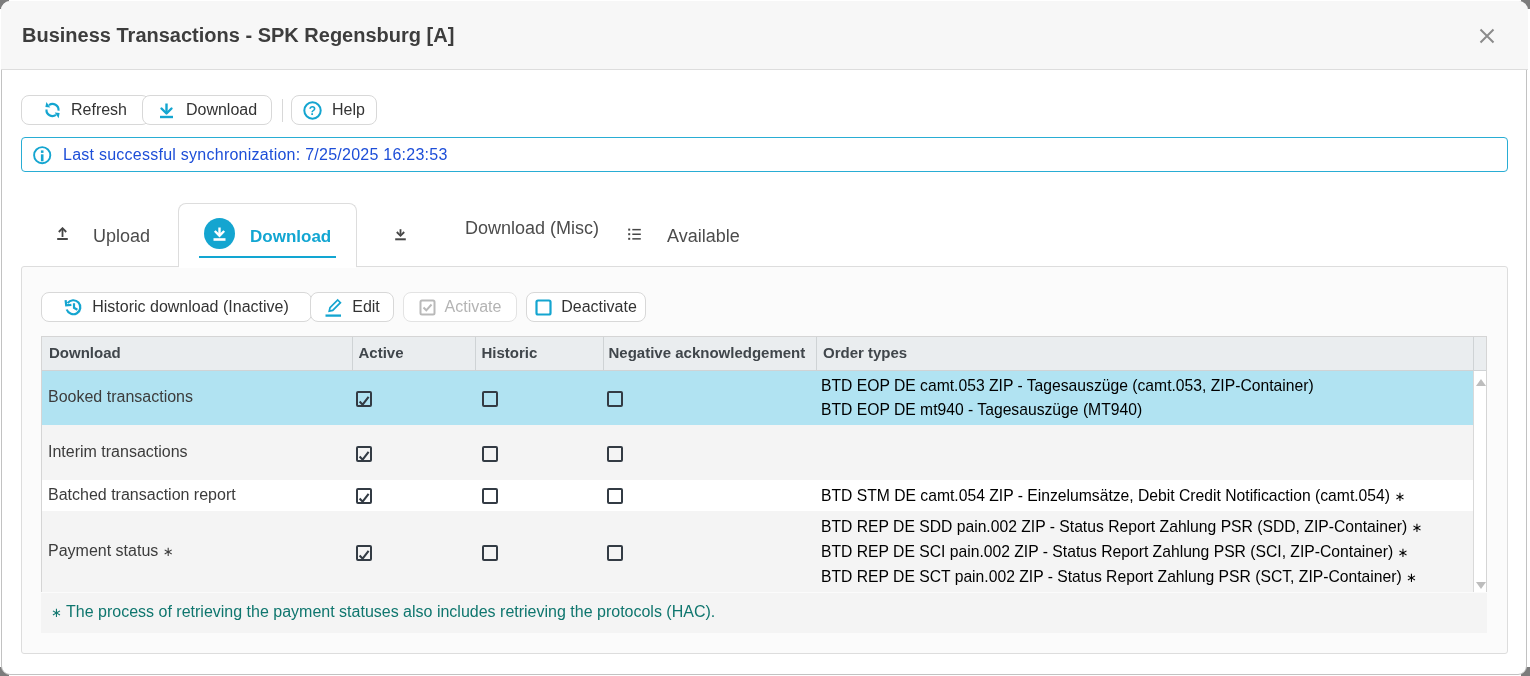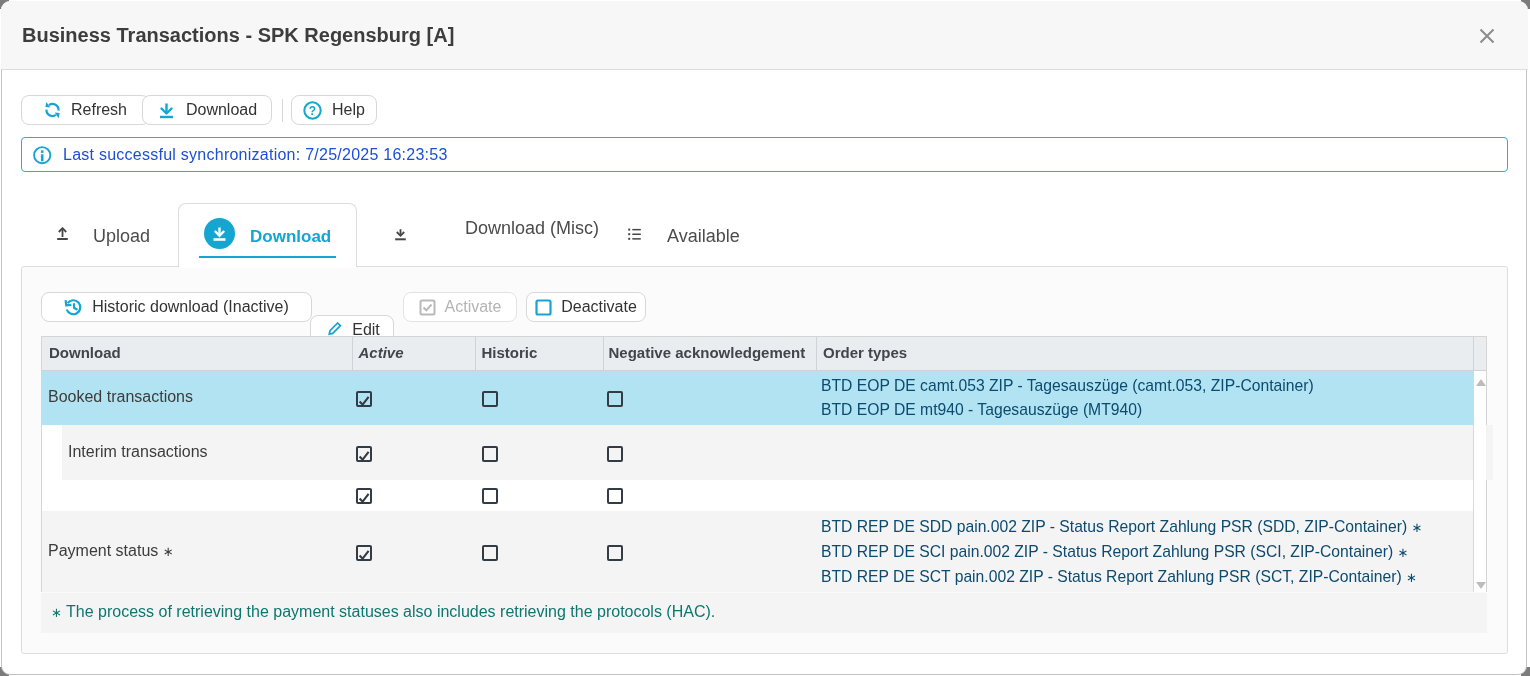--- a/index.html
+++ b/index.html
@@ -29,25 +29,25 @@
   .tbtn { position:absolute; top:292px; height:30px; border:1px solid #d8d8d8; border-radius:8px; background:#fff; display:flex; align-items:center; justify-content:center; font-size:16px; color:#333; z-index:2; }
   .tbtn span { margin-left:9px; }
   .tbtn.disabled { color:#b4b4b4; border-color:#e3e3e3; }
 
   .table { position:absolute; left:41px; top:336px; width:1446px; height:256px; border:1px solid #d5d5d5; background:#fff; z-index:2; }
   .thead { position:absolute; left:0; top:0; width:1444px; height:34px; background:#eaedef; border-bottom:1px solid #d0d3d5; }
   .th { position:absolute; top:7px; font-size:15px; font-weight:bold; color:#40464b; }
   .colsep { position:absolute; top:0; width:1px; height:34px; background:#cfd3d5; }
   .row { position:absolute; left:0; width:1431px; }
   .row1 { top:34px; height:54px; background:#b1e3f2; }
-  .row2 { top:88px; height:55px; background:#f4f4f4;margin-left:20px; }
+  .row2 { top:88px; height:55px; background:#f4f4f4; }
   .row3 { top:143px; height:31px; background:#fff; }
   .row4 { top:174px; height:81px; background:#f4f4f4; }
   .cell1 { position:absolute; left:6px; font-size:16px; color:#3c3c3c; }
-  .ordertypes { position:absolute; left:779px; font-size:15.7px; color:#0c4a6e; line-height:24px; }
+  .ordertypes { position:absolute; left:779px; font-size:15.7px; color:#000000; line-height:24px; }
   .ast { font-size:13px; }
   .cb { position:absolute; width:16px; height:16px; border:2px solid #333b44; border-radius:2px; }
   .sbcol { position:absolute; left:1431px; top:34px; width:13px; height:221px; background:#fff; border-left:1px solid #d9d9d9; }
   .tri-up { position:absolute; left:2px; top:8px; width:0; height:0; border-left:5px solid transparent; border-right:5px solid transparent; border-bottom:7px solid #bdbdbd; }
   .tri-down { position:absolute; left:2px; bottom:3px; width:0; height:0; border-left:5px solid transparent; border-right:5px solid transparent; border-top:7px solid #bdbdbd; }
 
   .footnote { position:absolute; left:41px; top:593px; width:1446px; height:40px; background:#f4f4f4; z-index:2; }
   .footnote div { position:absolute; left:10px; top:10px; font-size:16px; color:#0f766e; }
 </style>
 </head>
@@ -135,21 +135,21 @@
 <div class="panel"></div>
 
 <div class="tbtn" style="left:41px; width:271px;">
   <svg width="19" height="19" viewBox="0 0 19 19">
     <path d="M3.6 5.2 A7 7 0 1 1 2.7 11.5" fill="none" stroke="#14a5d0" stroke-width="2.2"></path>
     <path d="M1.6 2.2 L2.2 7.4 L7.4 6.8" fill="none" stroke="#14a5d0" stroke-width="2.2"></path>
     <path d="M10 5.2 V9.8 L13.4 11.8" fill="none" stroke="#14a5d0" stroke-width="2.2"></path>
   </svg>
   <span>Historic download (Inactive)</span>
 </div>
-<div class="tbtn" style="left:310px; width:84px;margin-top:23px;">
+<div class="tbtn" style="left:310px; width:84px;">
   <svg width="19" height="19" viewBox="0 0 19 19">
     <g transform="translate(9.2,9.2) rotate(45)">
       <path d="M-1.9 -8.3 L1.9 -8.3 L1.9 2.6 L0 5.6 L-1.9 2.6 Z" fill="none" stroke="#14a5d0" stroke-width="1.7"></path>
     </g>
     <path d="M1.5 17.6 H17" stroke="#14a5d0" stroke-width="2.3" fill="none"></path>
   </svg>
   <span>Edit</span>
 </div>
 <div class="tbtn disabled" style="left:403px; width:114px;">
   <svg width="17" height="17" viewBox="0 0 17 17">
@@ -161,37 +161,41 @@
 <div class="tbtn" style="left:526px; width:120px;">
   <svg width="17" height="17" viewBox="0 0 17 17">
     <rect x="1.5" y="1.5" width="14" height="14" rx="1.5" fill="none" stroke="#14a5d0" stroke-width="2.2"></rect>
   </svg>
   <span>Deactivate</span>
 </div>
 
 <div class="table">
   <div class="thead"></div>
   <div class="th" style="left:7px;">Download</div>
-  <div class="th" style="left:316.5px;font-style:italic;">Active</div>
+  <div class="th" style="left:316.5px;">Active</div>
   <div class="th" style="left:439.5px;">Historic</div>
   <div class="th" style="left:566.5px;">Negative acknowledgement</div>
   <div class="th" style="left:781px;">Order types</div>
   <div class="colsep" style="left:310px;"></div>
   <div class="colsep" style="left:433px;"></div>
   <div class="colsep" style="left:561px;"></div>
   <div class="colsep" style="left:774px;"></div>
   <div class="colsep" style="left:1431px;"></div>
 
   <div class="row row1">
     <div class="cell1" style="top:17px;text-align:right;">Booked transactions</div>
     <div class="ordertypes" style="top:3px;">BTD EOP DE camt.053 ZIP - Tagesauszüge (camt.053, ZIP-Container)<br>BTD EOP DE mt940 - Tagesauszüge (MT940)</div>
   </div>
   <div class="row row2">
     <div class="cell1" style="top:18px;">Interim transactions</div>
   </div>
+  <div class="row row3">
+    <div class="cell1" style="top:6px;">Batched transaction report</div>
+    <div class="ordertypes" style="top:4px;">BTD STM DE camt.054 ZIP - Einzelumsätze, Debit Credit Notificaction (camt.054) <span class="ast">∗</span></div>
+  </div>
   <div class="row row4">
     <div class="cell1" style="top:31px;">Payment status <span class="ast">∗</span></div>
     <div class="ordertypes" style="top:4px;">BTD REP DE SDD pain.002 ZIP - Status Report Zahlung PSR (SDD, ZIP-Container) <span class="ast">∗</span><br>BTD REP DE SCI pain.002 ZIP - Status Report Zahlung PSR (SCI, ZIP-Container) <span class="ast">∗</span><br>BTD REP DE SCT pain.002 ZIP - Status Report Zahlung PSR (SCT, ZIP-Container) <span class="ast">∗</span></div>
   </div>
 
   <div class="cb" style="left:314px; top:54px;"><svg width="12" height="12" viewBox="0 0 12 12">
         <path d="M1.6 6.6 L4.6 9.7 L10.6 1.9" fill="none" stroke="#333b44" stroke-width="2.1"></path>
       </svg></div>
   <div class="cb" style="left:440px; top:54px;"></div>
   <div class="cb" style="left:565px; top:54px;"></div>

